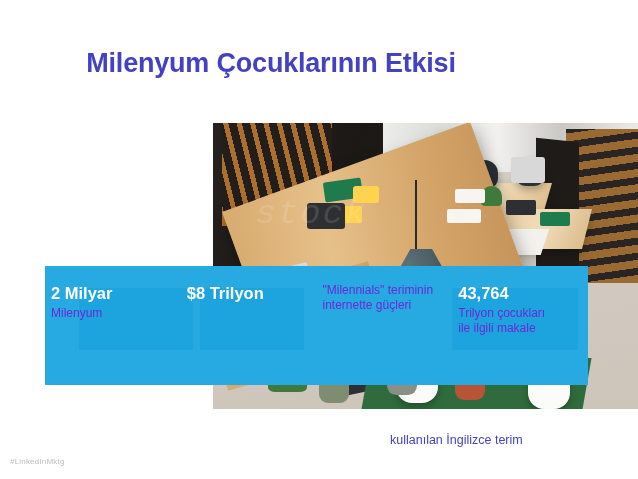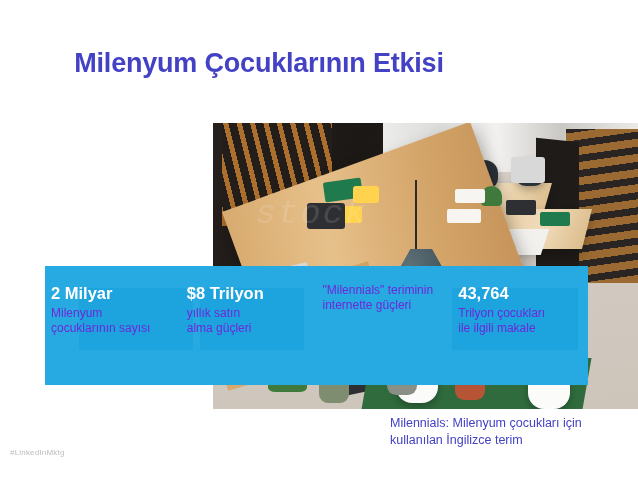--- a/index.html
+++ b/index.html
@@ -14,21 +14,21 @@
     position: relative;
     width: 638px;
     height: 479px;
     background: #ffffff;
     overflow: hidden;
   }
 
   
   .slide-title {
     position: absolute;
-    left: 4px;
+    left: 16px;
     top: 48px;
     width: 510px;
     text-align: center;
     font-size: 27px;
     font-weight: bold;
     color: #4341c4;
     letter-spacing: -0.2px;
     white-space: nowrap;
   }
 
@@ -231,21 +231,21 @@
     width: 240px;
     color: #4341c4;
     font-size: 12.5px;
     line-height: 17px;
   }
 
   
   .hashtag {
     position: absolute;
     left: 10px;
-    bottom: 22px;
+    bottom: 13px;
     color: #bdbdbd;
     font-size: 8px;
     letter-spacing: .2px;
   }
 </style>
 </head>
 <body>
 
 <div class="slide">
 
@@ -329,49 +329,44 @@
   <div class="banner-tint t1"></div>
   <div class="banner-tint t2"></div>
   <div class="banner-tint t3"></div>
 
   <div class="stats">
 
     <div class="stat">
       <div class="stat-value">2 Milyar</div>
       <div class="stat-label">
         <span>Milenyum</span><br>
-        <span>çocuklarının sayısı</span>
       </div>
     </div>
 
     <div class="stat">
       <div class="stat-value">$8 Trilyon</div>
-      <div class="stat-label">
-        <span>yıllık satın</span><br>
-        <span>alma güçleri</span>
-      </div>
     </div>
 
     <div class="stat">
       <div class="stat-label">
         <span>"Milennials" teriminin</span><br>
         <span>internette güçleri</span>
       </div>
     </div>
 
     <div class="stat">
       <div class="stat-value">43,764</div>
       <div class="stat-label">
         <span>Trilyon çocukları</span><br>
         <span>ile ilgili makale</span>
       </div>
     </div>
 
   </div>
 
   <div class="footnote">
-    <span>Milennials: Milenyum çocukları için</span><br>
+    <br>
     <span>kullanılan İngilizce terim</span>
   </div>
 
   <div class="hashtag">#LinkedInMktg</div>
 
 </div>
 
 </body></html>

